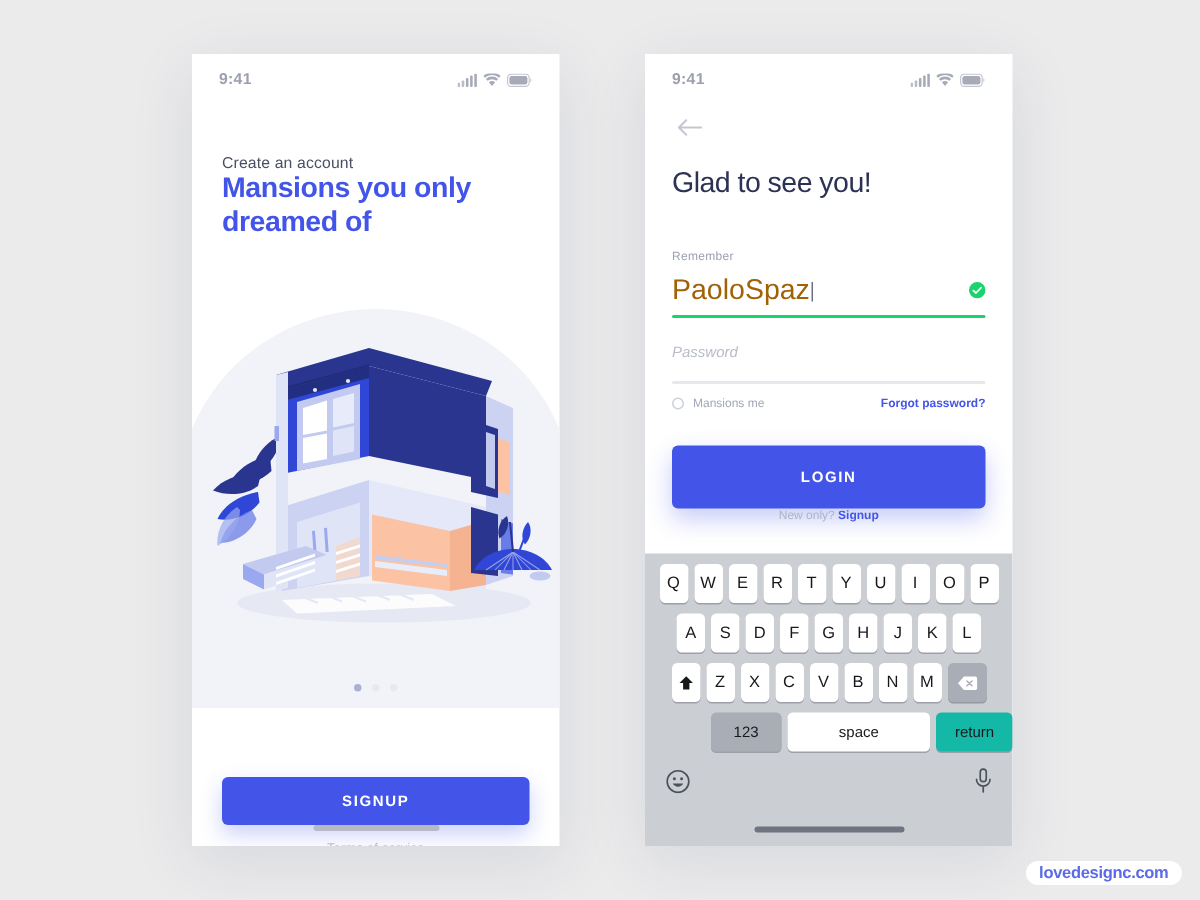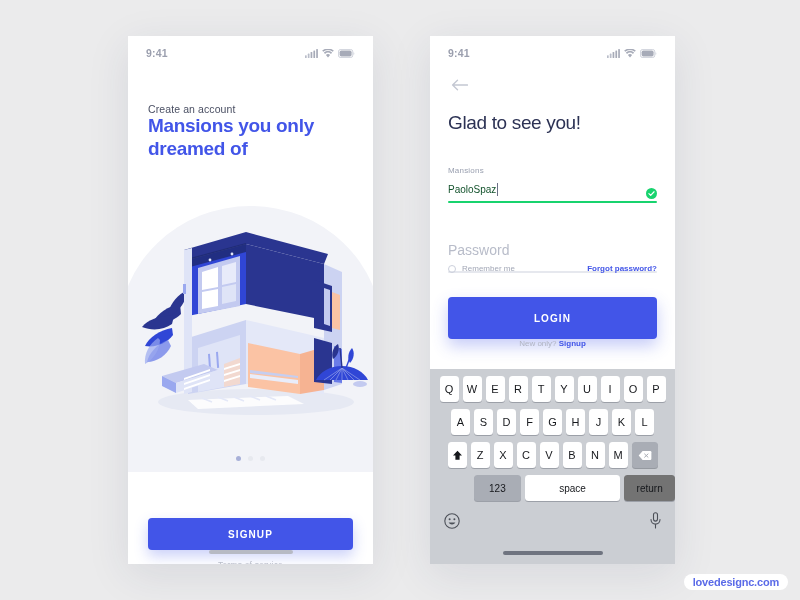--- a/index.html
+++ b/index.html
@@ -79,24 +79,24 @@
     display:flex;align-items:center;justify-content:center;cursor:pointer;
   }
   .r-head{
     position:absolute;left:18px;top:76px;
     font-size:19px;font-weight:400;color:#2c3254;letter-spacing:-.35px;
   }
 
   .field{position:absolute;left:18px;width:209px;}
   .field-label{font-size:8px;color:#9aa0b0;letter-spacing:.2px;}
   .field-val{
-    font-size:10px;color:#14532d;margin-top:8px;
+    font-size:19px;color:#a16207;margin-top:8px;
     display:flex;align-items:center;white-space:pre;
   }
-  .field-val.ph{color:#b8bcc9;font-size:14px;margin-top:12px;}
+  .field-val.ph{color:#b8bcc9;font-size:10px;margin-top:0;font-style:italic;}
   .caret{
     display:inline-block;width:1px;height:13px;background:#6b7087;
     margin-left:1px;vertical-align:middle;
   }
   .underline{height:1.6px;background:#e6e8ee;margin-top:5px;border-radius:1px;}
   .underline.ok{background:#18d36e;}
   .check{
     position:absolute;right:0;top:22px;width:11px;height:11px;
   }
 
@@ -134,21 +134,21 @@
   .key{
     width:19px;height:26px;background:#fff;border-radius:3.5px;
     display:flex;align-items:center;justify-content:center;
     font-size:11px;color:#16181c;font-family:inherit;
     box-shadow:0 1px 0 rgba(100,105,115,.45);cursor:pointer;
   }
   .key.wide{width:26px;background:#a9adb5;box-shadow:0 1px 0 rgba(95,100,110,.5);}
   .key.shift{background:#fff;}
   .key.num{width:48px;font-size:10px;background:#a9adb5;margin-left:44px;}
   .key.space{width:98px;font-size:10px;}
-  .key.ret{width:52px;font-size:10px;background:#737373;}
+  .key.ret{width:52px;font-size:10px;background:#14b8a6;}
   .krow.r2{padding-left:0;}
   .kbot{
     display:flex;align-items:center;justify-content:space-between;
     padding:4px 14px 0;
   }
   .kbot svg{display:block;cursor:pointer;}
   .kb-home{
     position:absolute;bottom:9px;left:50%;transform:translateX(-50%);
     width:100px;height:4px;border-radius:3px;background:#6f7480;
   }
@@ -329,38 +329,38 @@
 
     <div class="back-arrow">
       <svg width="17" height="12" viewBox="0 0 17 12">
         <path d="M16.5 6H2M6.5 1.2 1.6 6l4.9 4.8" fill="none" stroke="#c3c7d2" stroke-width="1.3" stroke-linecap="round" stroke-linejoin="round"></path>
       </svg>
     </div>
 
     <div class="r-head">Glad to see you!</div>
 
     <div class="field" style="top:130px;">
-      <div class="field-label">Mansions</div>
+      <div class="field-label">Remember</div>
       <div class="field-val"><span>PaoloSpaz</span><span class="caret"></span></div>
       <div class="underline ok"></div>
       <svg class="check" viewBox="0 0 12 12">
         <circle cx="6" cy="6" r="6" fill="#18d36e"></circle>
         <path d="M3.2 6.2 5.1 8l3.7-3.9" fill="none" stroke="#fff" stroke-width="1.3" stroke-linecap="round" stroke-linejoin="round"></path>
       </svg>
     </div>
 
     <div class="field" style="top:194px;">
       <div class="field-val ph">Password</div>
       <div class="underline" style="margin-top:13px;"></div>
     </div>
 
     <div class="row-remember">
       <div class="rem-left">
         <span class="radio"></span>
-        <span class="rem-txt">Remember me</span>
+        <span class="rem-txt">Mansions me</span>
       </div>
       <div class="forgot">Forgot password?</div>
     </div>
 
     <button class="login-btn">LOGIN</button>
 
     <div class="newuser">
       <span>New only? </span><b>Signup</b>
     </div>
 

